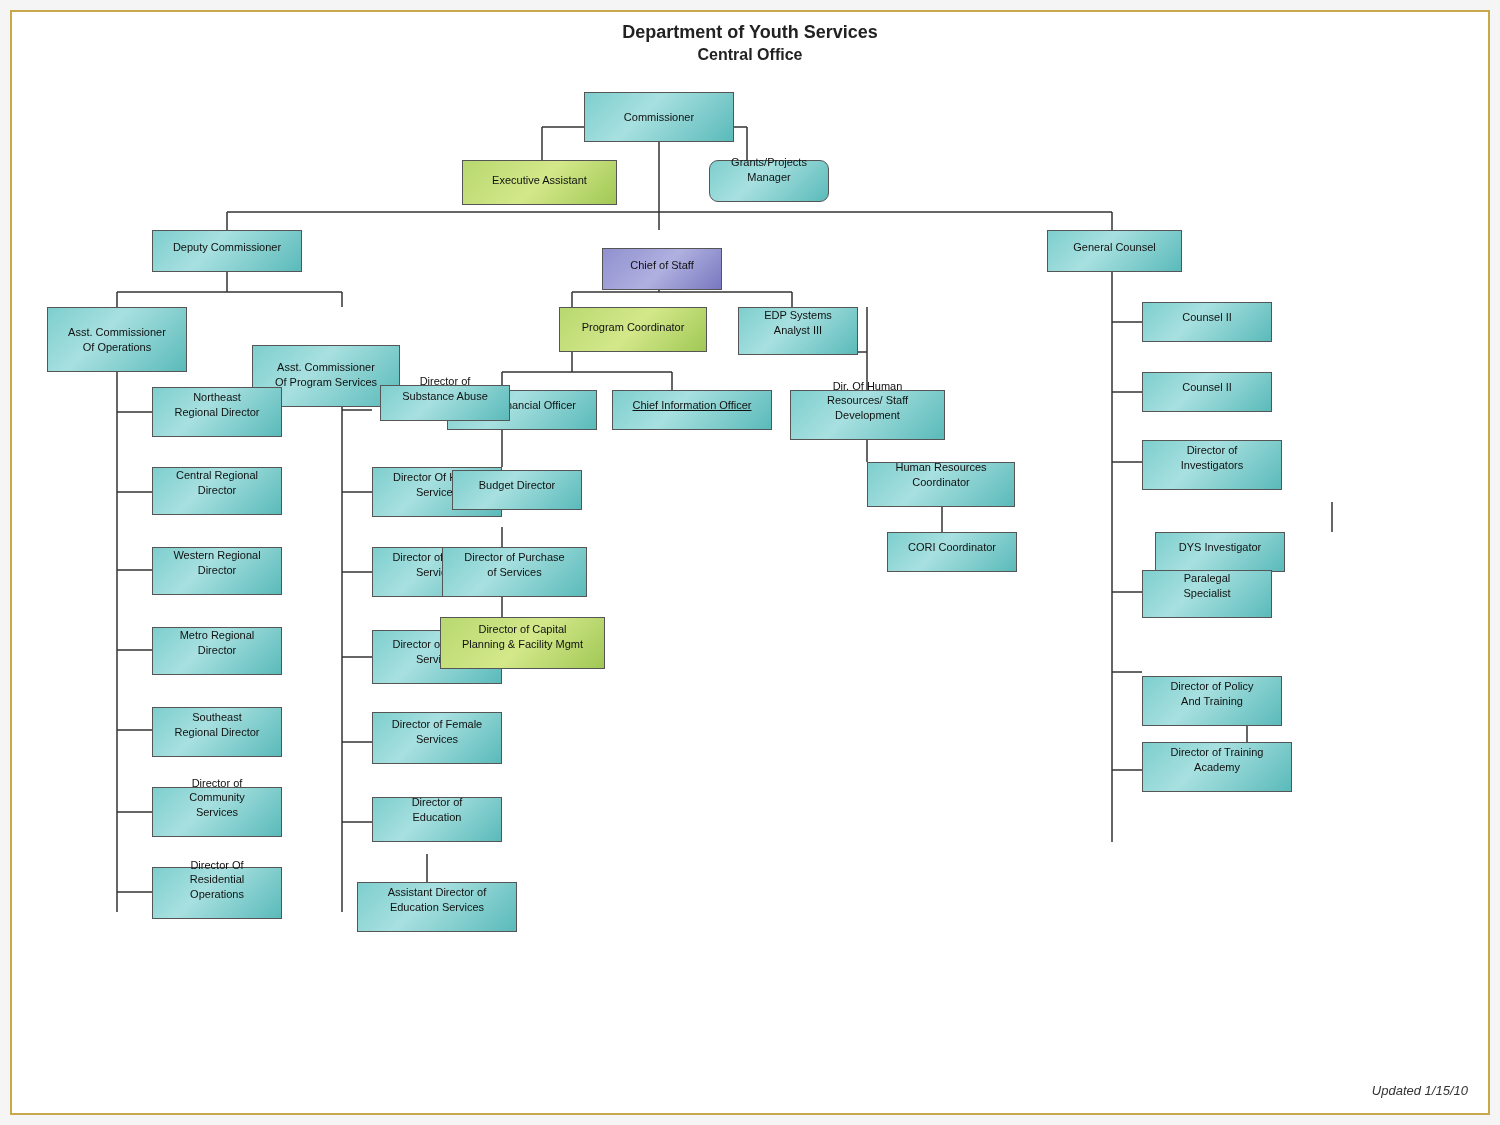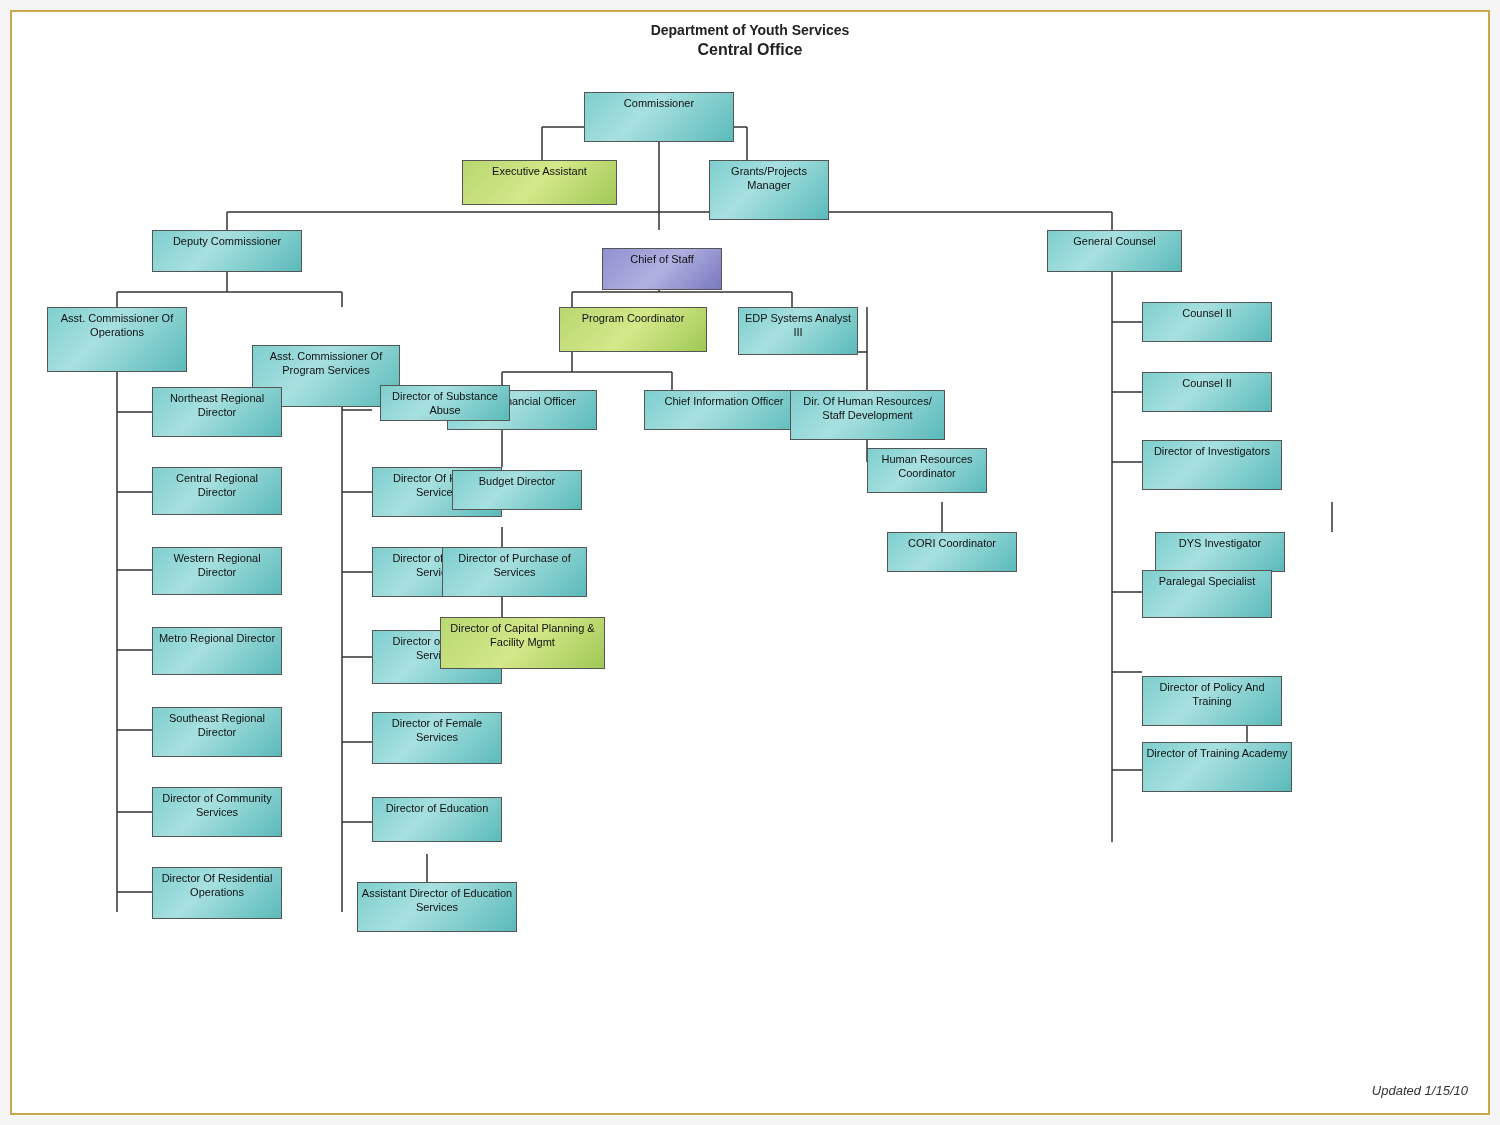--- a/index.html
+++ b/index.html
@@ -17,41 +17,41 @@
       background: white;
       border: 2px solid #c8a84b;
       position: relative;
       padding: 10px;
     }
     .title-section {
       text-align: center;
       margin-bottom: 5px;
     }
     .main-title {
-      font-size: 14px;
+      font-size: 18px;
       font-weight: bold;
       color: #222;
     }
     .sub-title {
       font-size: 16px;
       font-weight: bold;
       color: #222;
       margin-top: 3px;
     }
     
     .node {
       position: absolute;
       border: 1px solid #555;
       display: flex;
-      align-items: flex-start;
+      align-items: flex-end;
       justify-content: center;
       text-align: center;
       font-size: 11px;
       color: #111;
-      padding: 3px;
+      padding: 17px;
       line-height: 1.3;
     }
     .node-teal {
       background: linear-gradient(135deg, #7ecece 0%, #a8e0e0 40%, #5bbaba 100%);
     }
     .node-green-yellow {
       background: linear-gradient(135deg, #b8d870 0%, #d4e88a 50%, #a0c855 100%);
     }
     .node-purple {
       background: linear-gradient(135deg, #9090d0 0%, #b0b0e0 50%, #7878c0 100%);
@@ -194,21 +194,21 @@
   </svg>
 
   <div class="node node-teal" style="left:572px;top:80px;width:150px;height:50px;">
     <span>Commissioner</span>
   </div>
 
   <div class="node node-green-yellow" style="left:450px;top:148px;width:155px;height:45px;">
     <span>Executive Assistant</span>
   </div>
 
-  <div class="node node-teal" style="left:697px;top:148px;width:120px;height:60px;">
+  <div class="node node-teal" style="left:697px;top:148px;width:120px;height:42px;border-radius:9px;">
     <span>Grants/Projects
 Manager</span>
   </div>
 
   <div class="node node-teal" style="left:140px;top:218px;width:150px;height:42px;">
     <span>Deputy Commissioner</span>
   </div>
 
   <div class="node node-purple" style="left:590px;top:218px;width:120px;height:42px;margin-top:18px;">
     <span>Chief of Staff</span>
@@ -236,21 +236,21 @@
   <div class="node node-teal" style="left:240px;top:295px;width:148px;height:62px;margin-top:38px;">
     <span>Asst. Commissioner
 Of
 Program Services</span>
   </div>
 
   <div class="node node-teal" style="left:435px;top:378px;width:150px;height:40px;">
     <span>Chief Financial Officer</span>
   </div>
 
-  <div class="node node-teal" style="left:632px;top:378px;width:160px;height:40px;">
+  <div class="node node-teal" style="left:600px;top:378px;width:160px;height:40px;text-decoration:underline;">
     <span>Chief Information Officer</span>
   </div>
 
   <div class="node node-teal" style="left:778px;top:378px;width:155px;height:50px;">
     <span>Dir. Of Human Resources/
 Staff Development</span>
   </div>
 
   <div class="node node-teal" style="left:140px;top:375px;width:130px;height:50px;">
     <span>Northeast
@@ -328,21 +328,21 @@
   <div class="node node-teal" style="left:430px;top:535px;width:145px;height:50px;">
     <span>Director of Purchase of
 Services</span>
   </div>
 
   <div class="node node-green-yellow" style="left:428px;top:605px;width:165px;height:52px;">
     <span>Director of Capital Planning &amp;
 Facility Mgmt</span>
   </div>
 
-  <div class="node node-teal" style="left:855px;top:436px;width:120px;height:45px;">
+  <div class="node node-teal" style="left:855px;top:450px;width:148px;height:45px;">
     <span>Human Resources
 Coordinator</span>
   </div>
 
   <div class="node node-teal" style="left:875px;top:520px;width:130px;height:40px;">
     <span>CORI Coordinator</span>
   </div>
 
   <div class="node node-teal" style="left:1130px;top:290px;width:130px;height:40px;">
     <span>Counsel II</span>

